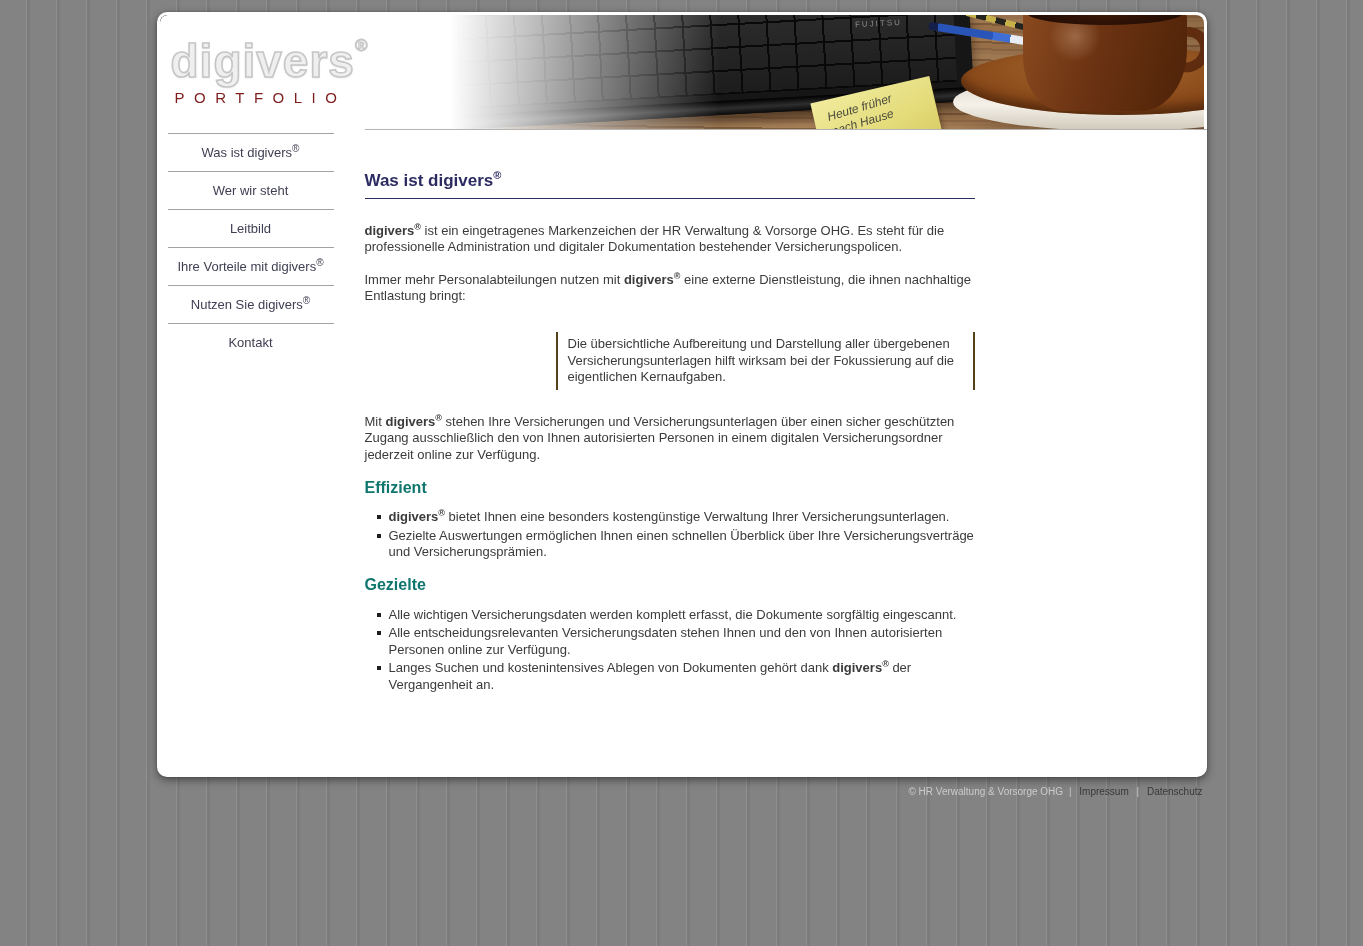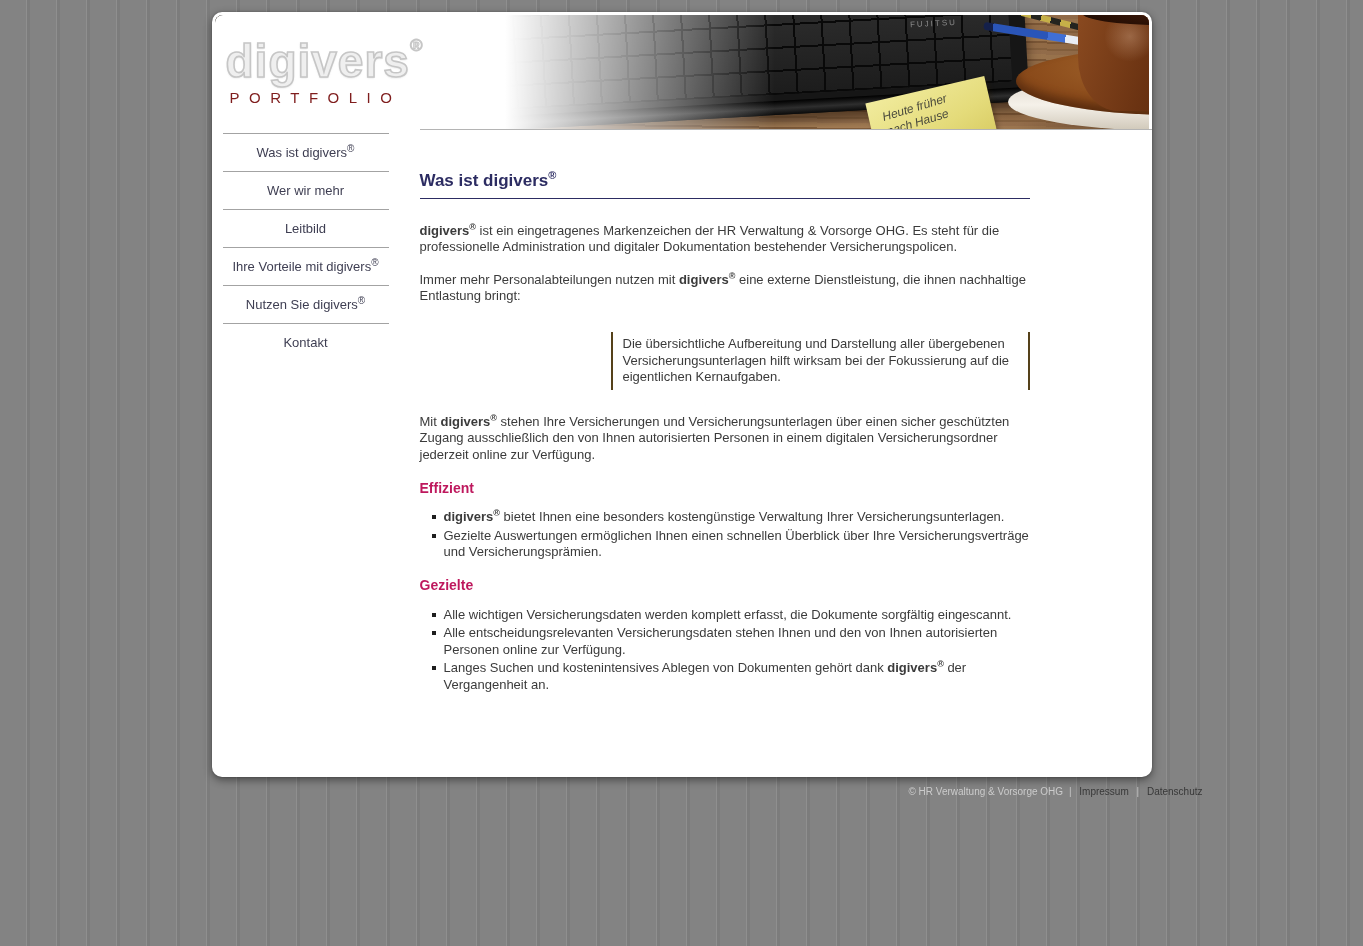--- a/index.html
+++ b/index.html
@@ -9,21 +9,21 @@
     font-family: "Liberation Sans", sans-serif;
     background-color: #828282;
     background-image: repeating-linear-gradient(90deg,
       #838383 0px, #838383 26px,
       #8f8f8f 26px, #8f8f8f 27px,
       #7c7c7c 27px, #7c7c7c 30px);
   }
 
   
   .card {
-    width: 940px; min-height: 765px; margin: 12px auto 0;
+    width: 1050px; min-height: 765px; margin: 12px auto 0;
     background: #ffffff; border-radius: 10px; position: relative;
     box-shadow: 0 3px 9px rgba(0,0,0,.45), 0 0 2px rgba(0,0,0,.25);
   }
 
   
   .banner { position: relative; height: 118px; border-radius: 10px 10px 0 0; overflow: hidden; }
   .photo {
     position: absolute; left: 3px; right: 3px; top: 3px; height: 115px;
     border-radius: 8px 8px 0 0; overflow: hidden;
     background-image:
@@ -119,21 +119,21 @@
 
   .content { width: 610px; flex: none; padding: 42px 0 46px;
     color: #3b3b3b; font-size: 13px; line-height: 16.6px; }
   .content h1 { margin: 0 0 24px; padding-bottom: 7px;
     border-bottom: 1px solid #2c2c62; color: #2c2c62;
     font-size: 17px; font-weight: bold; line-height: 1.1; }
   .content h1 sup { font-size: 11px; }
   .content p { margin: 0 0 16px; }
   .content blockquote { margin: 27px 0 24px 191px; padding: 4px 10px;
     border-left: 2px solid #55411a; border-right: 2px solid #55411a; }
-  .sec-head { margin: 0 0 13px; font-size: 14px; font-weight: bold; color: #be185d; }
+  .sec-head { margin: 0 0 13px; font-size: 16px; font-weight: bold; color: #0f766e; }
   ul.bullets { list-style: none; margin: 0 0 16px; padding: 0 0 0 12px; }
   ul.bullets li { position: relative; padding-left: 12px; margin: 0 0 2px; }
   ul.bullets li::before { content: ""; position: absolute; left: 0; top: 6px;
     width: 4px; height: 4px; background: #1e1e1e; }
   .b { font-weight: bold; }
   sup { font-size: 9px; line-height: 0; }
 
   
   .footer { width: 1050px; margin: 9px auto 0; padding-right: 2px;
     text-align: right; font-size: 10px; color: #cbcbcb; }
@@ -174,21 +174,21 @@
     <div class="banner-line"></div>
   </header>
 
   <div class="row">
     <nav class="sidebar">
       <ul class="nav">
           <li>
             <a><span>Was ist digivers</span><sup>®</sup></a>
           </li>
           <li>
-            <a><span>Wer wir mehr</span></a>
+            <a><span>Wer wir steht</span></a>
           </li>
           <li>
             <a><span>Leitbild</span></a>
           </li>
           <li>
             <a><span>Ihre Vorteile mit digivers</span><sup>®</sup></a>
           </li>
           <li>
             <a><span>Nutzen Sie digivers</span><sup>®</sup></a>
           </li>

